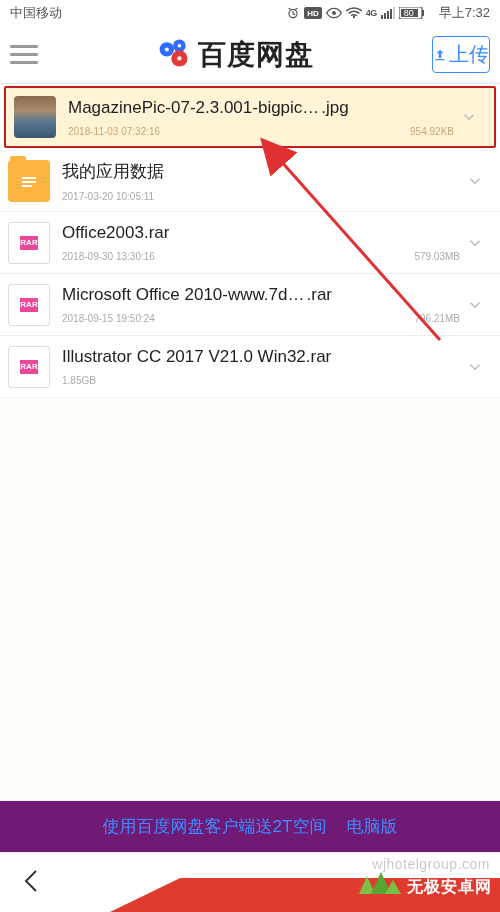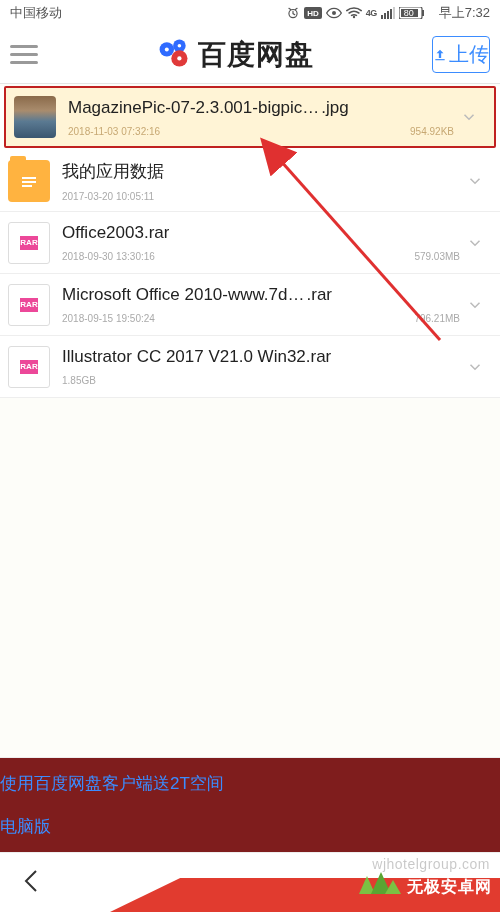--- a/index.html
+++ b/index.html
@@ -110,22 +110,21 @@
     color:#bbb;
   }
 
   
   .promo {
     position:absolute; left:0; right:0; bottom:60px;
     display:flex; justify-content:center; gap:20px;
     font-size:17px; color:#3b8cff;
     padding:14px 0;
     border-top:1px solid #eee;
-    background:#7f1d1d;
-    flex-direction:column;
+    background:#701a75;
   }
   
   .bottom-nav{
     position:absolute; left:0; right:0; bottom:0; height:60px;
     background:#fff; border-top:1px solid #eee;
     display:flex; align-items:center; padding-left:22px;
   }
 
   
   .annot-arrow{

